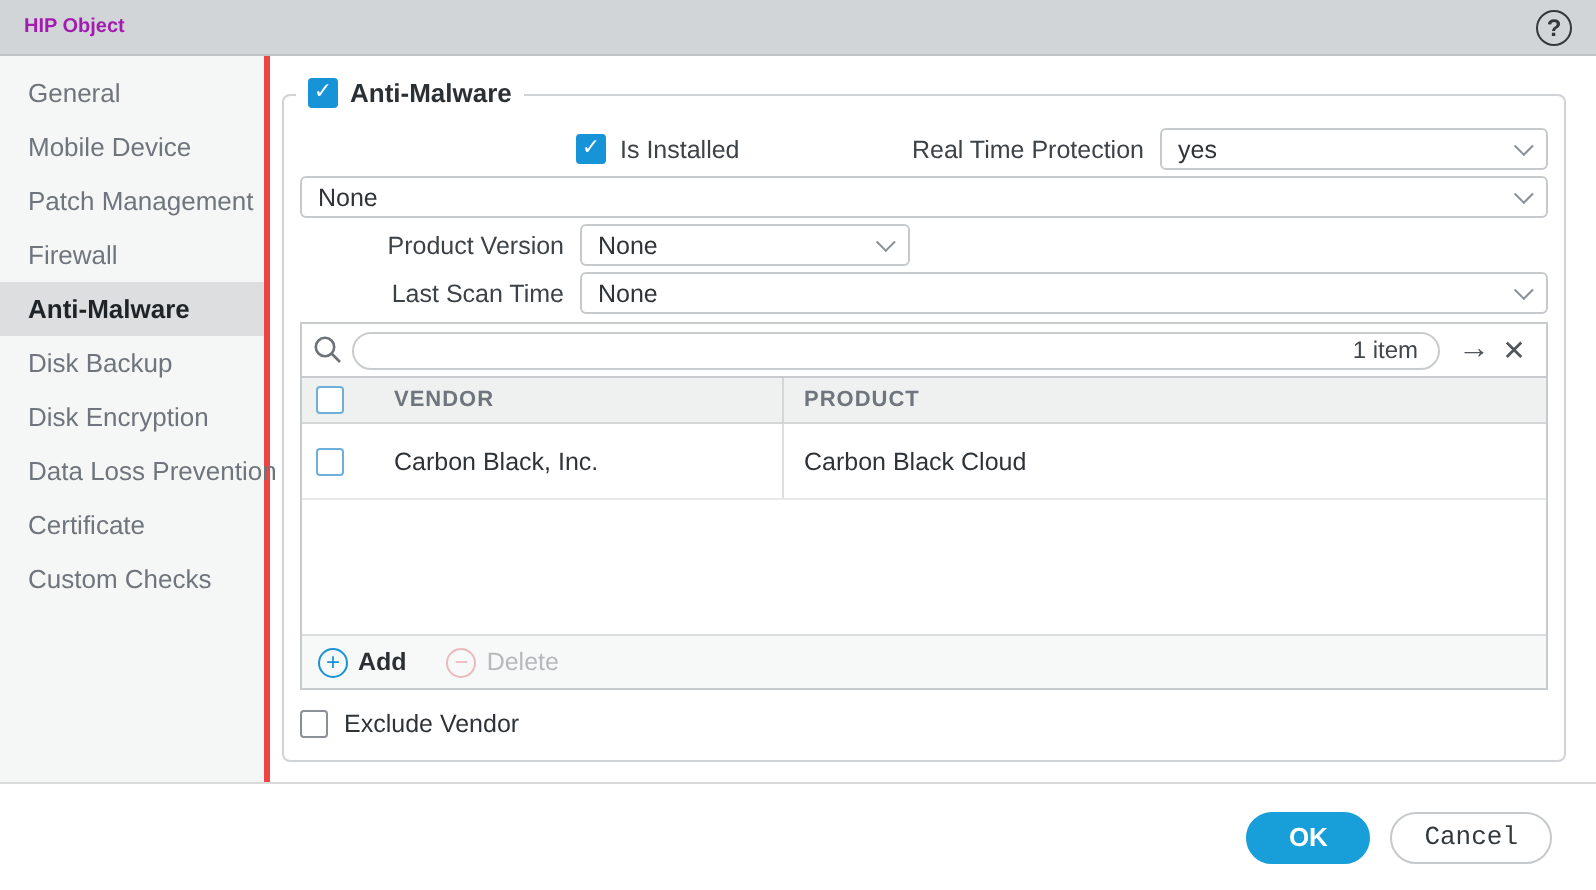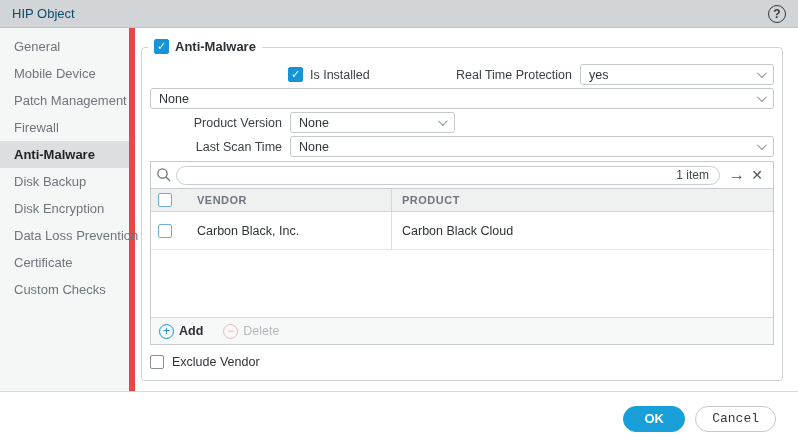--- a/index.html
+++ b/index.html
@@ -2,27 +2,27 @@
 <html><head>
 <meta charset="utf-8">
 <style>
   * { margin:0; padding:0; box-sizing:border-box; }
   html,body { background:#fff; }
   body { font-family:"Liberation Sans","DejaVu Sans",sans-serif; width:798px; height:445px; overflow:hidden; }
   .window { width:798px; height:445px; background:#fff; display:flex; flex-direction:column; }
 
   
   .titlebar { height:28px; background:#d2d5d7; border-bottom:1px solid #bfc3c5; display:flex; align-items:center; padding:0 12px; flex:0 0 auto; }
-  .title { font-size:13px; font-weight:normal; color:#0c4a6e; }
+  .title { font-size:10px; font-weight:bold; color:#a21caf; }
   .titlebar .spacer { flex:1; }
   .help-icon { width:18px; height:18px; border:1.6px solid #33383d; border-radius:50%; color:#33383d; font-size:12px; font-weight:bold; display:flex; align-items:center; justify-content:center; cursor:pointer; }
 
   
   .body { flex:0 0 363px; display:flex; overflow:hidden; }
-  .sidebar { width:135px; background:#f5f6f6; border-right:6px solid #ef4444; padding-top:5px; flex:0 0 135px; }
+  .sidebar { width:135px; background:#f5f6f6; border-right:3px solid #ef4444; padding-top:5px; flex:0 0 135px; }
   .side-item { height:27px; line-height:27px; padding-left:14px; font-size:13px; color:#6e757c; cursor:pointer; white-space:nowrap; }
   .side-item.selected { background:#dcdedf; color:#1e2327; font-weight:bold; }
 
   .main { flex:1; padding:8px 15px 0 6px; position:relative; }
 
   
   .group { position:relative; margin-top:11px; height:334px; border:1px solid #cfd3d5; border-radius:4px; padding:16px 8px 0 8px; }
   .legend { position:absolute; top:-9px; left:6px; background:#fff; padding:0 6px; display:flex; align-items:center; gap:6px; }
   .legend-label { font-size:13px; font-weight:bold; color:#2b3034; }
 

